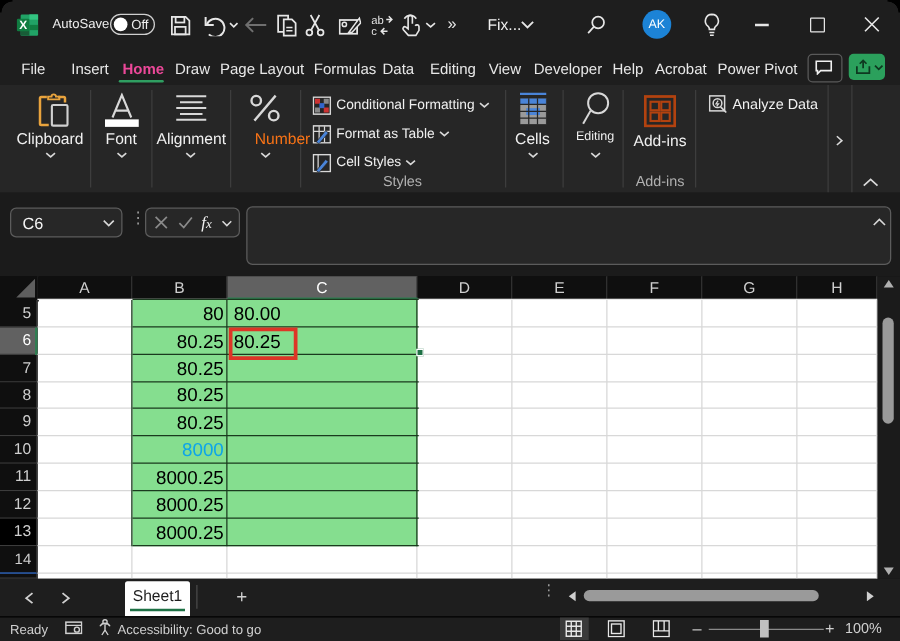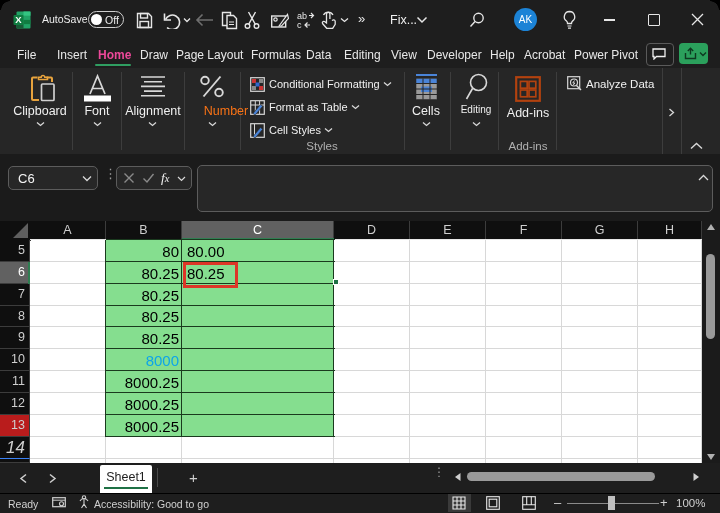--- a/index.html
+++ b/index.html
@@ -316,22 +316,22 @@
     <div class="abs" style="left:562px;top:221px;width:75px;height:18px;background:#0f0f0f;border-right:1px solid #3c3c3c;border-bottom:1px solid #3c3c3c;color:#cfcfcf;font-size:12.5px;text-align:center;line-height:19px;">G</div>
     <div class="abs" style="left:638px;top:221px;width:63px;height:18px;background:#0f0f0f;border-right:1px solid #3c3c3c;border-bottom:1px solid #3c3c3c;color:#cfcfcf;font-size:12.5px;text-align:center;line-height:19px;">H</div>
     <div class="abs" style="left:0;top:240px;width:29px;height:21px;background:#0f0f0f;border-right:1px solid #3c3c3c;border-bottom:1px solid #3c3c3c;color:#cfcfcf;font-size:12.5px;text-align:right;padding-right:0px;line-height:21px;"><span style="padding-right:4px;">5</span></div>
     <div class="abs" style="left:0;top:262px;width:29px;height:21px;background:#616161;border-right:1px solid #3c3c3c;border-bottom:1px solid #3c3c3c;color:#fff;font-size:12.5px;text-align:right;padding-right:0px;line-height:21px;"><span style="padding-right:4px;">6</span></div>
     <div class="abs" style="left:0;top:284px;width:29px;height:21px;background:#0f0f0f;border-right:1px solid #3c3c3c;border-bottom:1px solid #3c3c3c;color:#cfcfcf;font-size:12.5px;text-align:right;padding-right:0px;line-height:21px;"><span style="padding-right:4px;">7</span></div>
     <div class="abs" style="left:0;top:306px;width:29px;height:20px;background:#0f0f0f;border-right:1px solid #3c3c3c;border-bottom:1px solid #3c3c3c;color:#cfcfcf;font-size:12.5px;text-align:right;padding-right:0px;line-height:20px;"><span style="padding-right:4px;">8</span></div>
     <div class="abs" style="left:0;top:327px;width:29px;height:21px;background:#0f0f0f;border-right:1px solid #3c3c3c;border-bottom:1px solid #3c3c3c;color:#cfcfcf;font-size:12.5px;text-align:right;padding-right:0px;line-height:21px;"><span style="padding-right:4px;">9</span></div>
     <div class="abs" style="left:0;top:349px;width:29px;height:21px;background:#0f0f0f;border-right:1px solid #3c3c3c;border-bottom:1px solid #3c3c3c;color:#cfcfcf;font-size:12.5px;text-align:right;padding-right:0px;line-height:21px;"><span style="padding-right:4px;">10</span></div>
     <div class="abs" style="left:0;top:371px;width:29px;height:21px;background:#0f0f0f;border-right:1px solid #3c3c3c;border-bottom:1px solid #3c3c3c;color:#cfcfcf;font-size:12.5px;text-align:right;padding-right:0px;line-height:21px;"><span style="padding-right:4px;">11</span></div>
     <div class="abs" style="left:0;top:393px;width:29px;height:21px;background:#0f0f0f;border-right:1px solid #3c3c3c;border-bottom:1px solid #3c3c3c;color:#cfcfcf;font-size:12.5px;text-align:right;padding-right:0px;line-height:21px;"><span style="padding-right:4px;">12</span></div>
-    <div class="abs" style="left:0;top:415px;width:29px;height:21px;background:#b91c1c;border-right:1px solid #3c3c3c;border-bottom:1px solid #3c3c3c;color:#cfcfcf;font-size:12.5px;text-align:right;padding-right:0px;line-height:21px;"><span style="padding-right:4px;">13</span></div>
-    <div class="abs" style="left:0;top:437px;width:29px;height:21px;background:#0f0f0f;border-right:1px solid #3c3c3c;border-bottom:1px solid #3b82f6;color:#cfcfcf;font-size:17px;text-align:right;padding-right:0px;line-height:21px;font-style:italic;"><span style="padding-right:4px;">14</span></div>
+    <div class="abs" style="left:0;top:415px;width:29px;height:21px;background:#000000;border-right:1px solid #3c3c3c;border-bottom:1px solid #3c3c3c;color:#cfcfcf;font-size:12.5px;text-align:right;padding-right:0px;line-height:21px;"><span style="padding-right:4px;">13</span></div>
+    <div class="abs" style="left:0;top:437px;width:29px;height:21px;background:#0f0f0f;border-right:1px solid #3c3c3c;border-bottom:1px solid #3b82f6;color:#cfcfcf;font-size:12px;text-align:right;padding-right:0px;line-height:21px;"><span style="padding-right:4px;">14</span></div>
     <div class="abs" style="left:0;top:459px;width:29px;height:3px;background:#0f0f0f;border-right:1px solid #3c3c3c;border-bottom:1px solid #3c3c3c;color:#cfcfcf;font-size:12.5px;text-align:right;padding-right:0px;line-height:3px;"><span style="padding-right:4px;"></span></div>
     <div class="abs" style="left:30px;top:239px;width:672px;height:1px;background:#e9e9e9;"></div>
     <div class="abs" style="left:182px;top:237.5px;width:152px;height:2px;background:#2f7d51;"></div>
     <div class="abs" style="left:28px;top:262px;width:2px;height:22px;background:#2f7d51;"></div>
     <div class="abs" style="left:105px;top:240px;width:1px;height:223px;background:#d8d8d8;"></div>
     <div class="abs" style="left:181px;top:240px;width:1px;height:223px;background:#d8d8d8;"></div>
     <div class="abs" style="left:333px;top:240px;width:1px;height:223px;background:#d8d8d8;"></div>
     <div class="abs" style="left:409px;top:240px;width:1px;height:223px;background:#d8d8d8;"></div>
     <div class="abs" style="left:485px;top:240px;width:1px;height:223px;background:#d8d8d8;"></div>
     <div class="abs" style="left:561px;top:240px;width:1px;height:223px;background:#d8d8d8;"></div>

